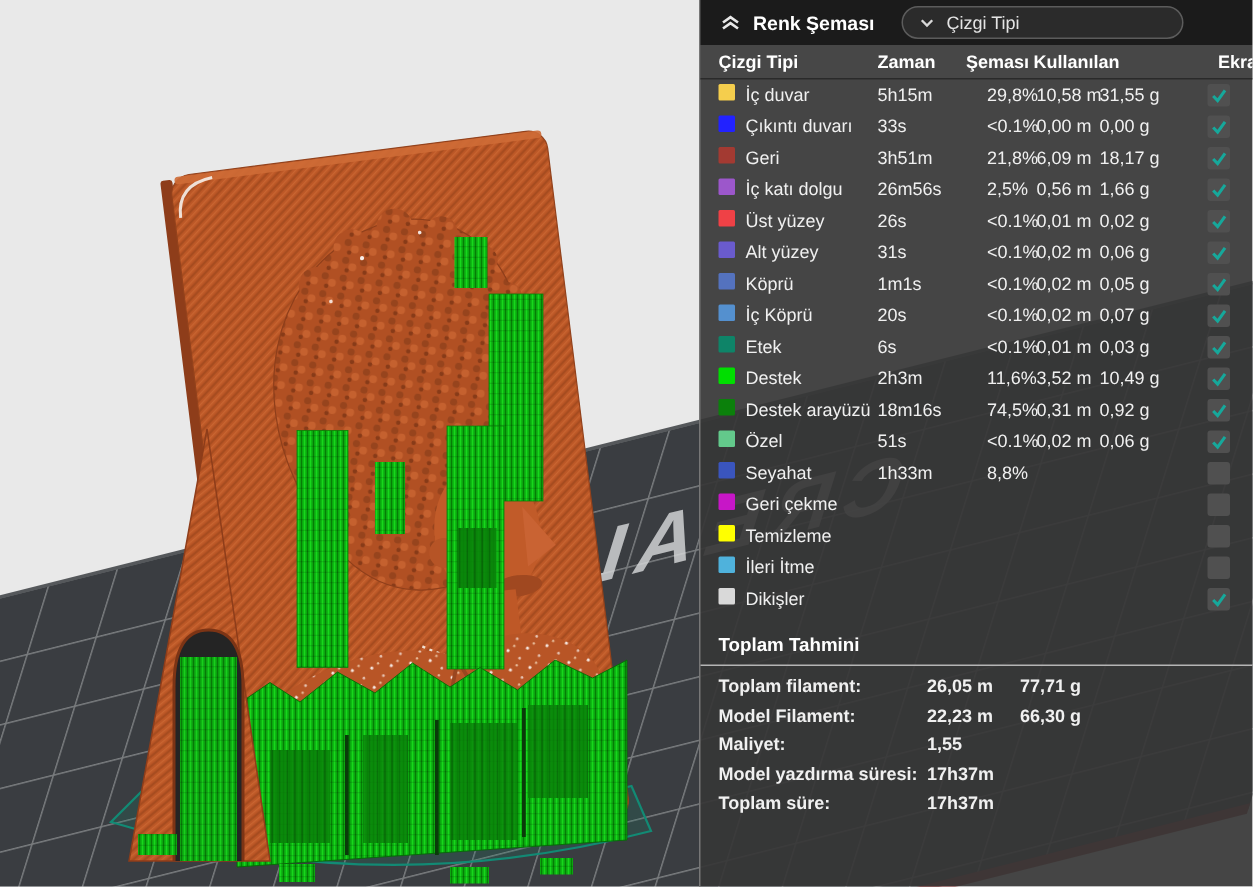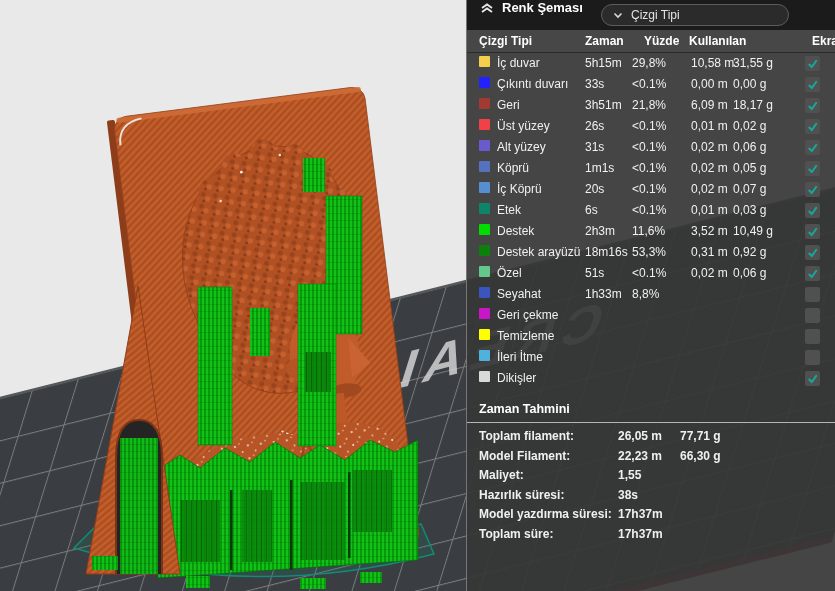--- a/index.html
+++ b/index.html
@@ -6,38 +6,38 @@
   html,body { width:835px; height:591px; overflow:hidden; background:#e9e9e9;
               font-family:"Liberation Sans", sans-serif; }
   .stage { position:relative; width:835px; height:591px; }
   .scene { position:absolute; left:0; top:0; }
 
   
   .panel { position:absolute; left:466px; top:0; width:369px; height:591px;
            background:rgba(54,54,54,0.92); border-left:1px solid #777;
            color:#f0f0f0; font-size:12px; }
   .titlebar { position:relative; height:30px; background:rgba(26,26,26,0.96);
-              display:flex; align-items:flex-start; }
+              display:flex; align-items:center; }
   .collapse { margin-left:12px; width:16px; height:16px; display:flex; align-items:center; justify-content:center; cursor:pointer; }
   .title { margin-left:7px; font-weight:bold; font-size:13px; color:#fff; }
   .dropdown { position:absolute; left:134px; top:4px; width:188px; height:22px;
               background:#2b2b2b; border:1px solid #5c5c5c; border-radius:11px;
               display:flex; align-items:center; color:#e4e4e4; cursor:pointer; }
   .dropdown .chev { margin:0 7px 0 10px; display:flex; }
   .colhead { position:relative; height:23px; background:rgba(72,72,72,0.95);
              border-bottom:1px solid #2a2a2a; font-weight:bold; color:#fff; }
   .colhead span { position:absolute; top:4px; }
   .ch-type  { left:12px; }  .ch-time { left:118px; } .ch-pct { left:177px; }
   .ch-used  { left:222px; } .ch-disp { left:330px;padding-left:15px; }
 
   .rows { position:relative; }
   .trow { position:relative; height:21px; }
   .trow span { position:absolute; top:3px; white-space:nowrap; }
   .sw   { position:absolute; left:12px; top:5px; width:11px; height:11px; border-radius:1px; }
-  .c-label { left:30px; }  .c-time { left:118px; } .c-pct { left:165px; }
+  .c-label { left:30px; }  .c-time { left:118px; } .c-pct { left:191px; }
   .c-m  { left:224px; }    .c-g   { left:266px; }
   .cbx  { position:absolute; left:338px; top:3px; width:15px; height:15px;
           background:#505050; border-radius:2px; display:flex; align-items:center; justify-content:center; cursor:pointer; }
 
   .tot-title { margin:13px 0 6px 12px; font-weight:bold; font-size:12.5px; color:#fff; }
   .tot-rule { border:0; border-top:1px solid #b5b5b5; }
   .totals { margin-top:4px; }
   .tot-row { position:relative; height:19.5px;font-weight:bold; }
   .tot-row span { position:absolute; top:2px; white-space:nowrap; }
   .t-label { left:12px; } .t-v1 { left:151px; } .t-v2 { left:213px; }
@@ -181,21 +181,21 @@
             <path d="M2.5 4.5 L6 8 L9.5 4.5" stroke="#d8d8d8" stroke-width="1.6" fill="none"></path>
           </svg>
         </span>
         <span>Çizgi Tipi</span>
       </div>
     </div>
 
     <div class="colhead">
       <span class="ch-type">Çizgi Tipi</span>
       <span class="ch-time">Zaman</span>
-      <span class="ch-pct">Yüzde</span>
+      <span class="ch-pct">Şeması</span>
       <span class="ch-used">Kullanılan</span>
       <span class="ch-disp">Ekran</span>
     </div>
 
     <div class="rows" id="rows">
         <div class="trow">
           <span class="sw" style="background: rgb(245, 206, 77);"></span>
           <span class="c-label">İç duvar</span>
           <span class="c-time">5h15m</span>
           <span class="c-pct">29,8%</span>
@@ -227,20 +227,33 @@
           <span class="c-pct">21,8%</span>
           <span class="c-m">6,09 m</span>
           <span class="c-g">18,17 g</span>
           <span class="cbx">
             <svg width="13" height="13" viewBox="0 0 14 14">
               <path d="M3 7.5 L6.2 10.8 L11.5 3.5" stroke="#16A89B" stroke-width="2.2" fill="none"></path>
             </svg>
           </span>
         </div>
         <div class="trow">
+          <span class="sw" style="background: rgb(156, 87, 203);"></span>
+          <span class="c-label">İç katı dolgu</span>
+          <span class="c-time">26m56s</span>
+          <span class="c-pct">2,5%</span>
+          <span class="c-m">0,56 m</span>
+          <span class="c-g">1,66 g</span>
+          <span class="cbx">
+            <svg width="13" height="13" viewBox="0 0 14 14">
+              <path d="M3 7.5 L6.2 10.8 L11.5 3.5" stroke="#16A89B" stroke-width="2.2" fill="none"></path>
+            </svg>
+          </span>
+        </div>
+        <div class="trow">
           <span class="sw" style="background: rgb(239, 65, 70);"></span>
           <span class="c-label">Üst yüzey</span>
           <span class="c-time">26s</span>
           <span class="c-pct">&lt;0.1%</span>
           <span class="c-m">0,01 m</span>
           <span class="c-g">0,02 g</span>
           <span class="cbx">
             <svg width="13" height="13" viewBox="0 0 14 14">
               <path d="M3 7.5 L6.2 10.8 L11.5 3.5" stroke="#16A89B" stroke-width="2.2" fill="none"></path>
             </svg>
@@ -308,21 +321,21 @@
           <span class="cbx">
             <svg width="13" height="13" viewBox="0 0 14 14">
               <path d="M3 7.5 L6.2 10.8 L11.5 3.5" stroke="#16A89B" stroke-width="2.2" fill="none"></path>
             </svg>
           </span>
         </div>
         <div class="trow">
           <span class="sw" style="background: rgb(11, 128, 11);"></span>
           <span class="c-label">Destek arayüzü</span>
           <span class="c-time">18m16s</span>
-          <span class="c-pct">53,3%</span>
+          <span class="c-pct">74,5%</span>
           <span class="c-m">0,31 m</span>
           <span class="c-g">0,92 g</span>
           <span class="cbx">
             <svg width="13" height="13" viewBox="0 0 14 14">
               <path d="M3 7.5 L6.2 10.8 L11.5 3.5" stroke="#16A89B" stroke-width="2.2" fill="none"></path>
             </svg>
           </span>
         </div>
         <div class="trow">
           <span class="sw" style="background: rgb(99, 201, 139);"></span>
@@ -381,44 +394,39 @@
           <span class="c-m"></span>
           <span class="c-g"></span>
           <span class="cbx">
             <svg width="13" height="13" viewBox="0 0 14 14">
               <path d="M3 7.5 L6.2 10.8 L11.5 3.5" stroke="#16A89B" stroke-width="2.2" fill="none"></path>
             </svg>
           </span>
         </div>
       </div>
 
-    <div class="tot-title">Zaman Tahmini</div>
+    <div class="tot-title">Toplam Tahmini</div>
     <hr class="tot-rule">
     <div class="totals" id="totals">
         <div class="tot-row">
           <span class="t-label">Toplam filament:</span>
           <span class="t-v1">26,05 m</span>
           <span class="t-v2">77,71 g</span>
         </div>
         <div class="tot-row">
           <span class="t-label">Model Filament:</span>
           <span class="t-v1">22,23 m</span>
           <span class="t-v2">66,30 g</span>
         </div>
         <div class="tot-row">
           <span class="t-label">Maliyet:</span>
           <span class="t-v1">1,55</span>
           <span class="t-v2"></span>
         </div>
         <div class="tot-row">
-          <span class="t-label">Hazırlık süresi:</span>
-          <span class="t-v1">38s</span>
-          <span class="t-v2"></span>
-        </div>
-        <div class="tot-row">
           <span class="t-label">Model yazdırma süresi:</span>
           <span class="t-v1">17h37m</span>
           <span class="t-v2"></span>
         </div>
         <div class="tot-row">
           <span class="t-label">Toplam süre:</span>
           <span class="t-v1">17h37m</span>
           <span class="t-v2"></span>
         </div>
       </div>

